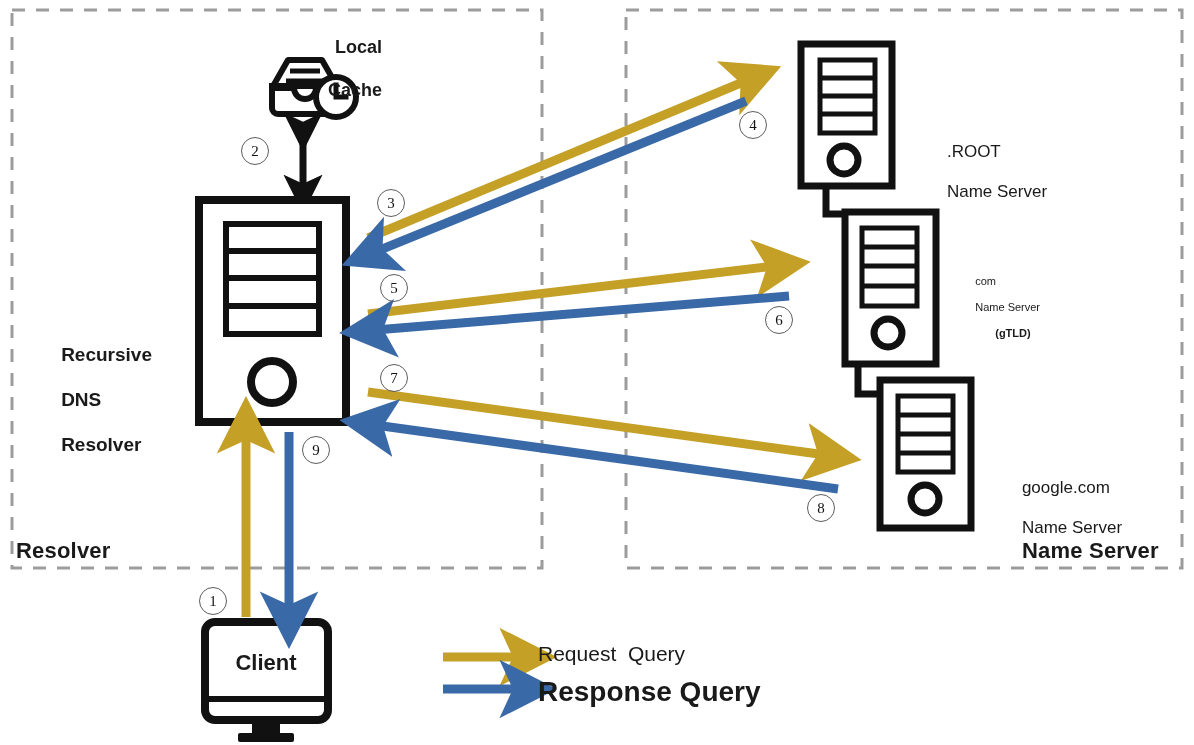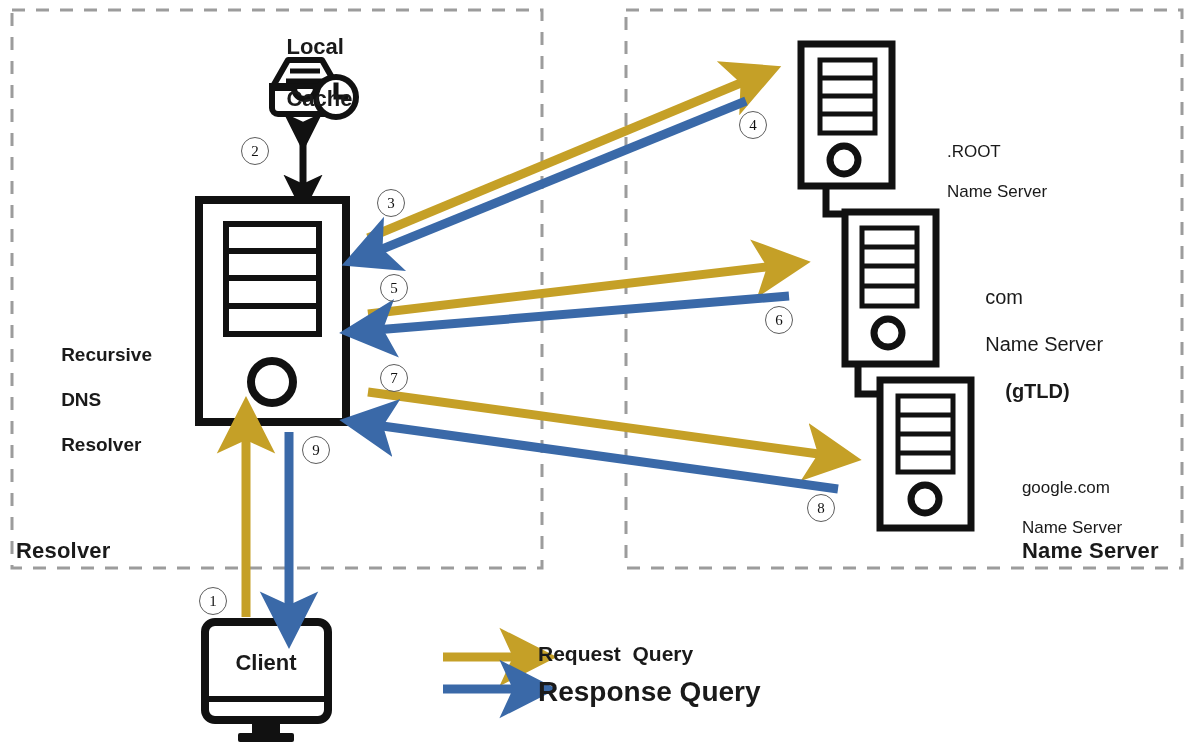--- a/index.html
+++ b/index.html
@@ -11,37 +11,37 @@
   #stage{position:absolute;left:0;top:0;width:1194px;height:745px;}
   svg.layer{position:absolute;left:0;top:0;width:1194px;height:745px;}
 
   .lbl{position:absolute;color:#1a1a1a;line-height:1.18;white-space:pre;}
 
   
   #zone-resolver-label{left:16px;top:538px;font-size:22px;font-weight:bold;letter-spacing:.2px;}
   #zone-ns-label{left:1022px;top:538px;font-size:22px;font-weight:bold;letter-spacing:.2px;}
 
   
-  #local-cache-label{left:262px;top:8px;width:120px;text-align:left;font-size:22px;font-weight:bold;}
+  #local-cache-label{left:262px;top:16px;width:120px;text-align:right;font-size:18px;font-weight:bold;}
 
   
   #resolver-label{left:40px;top:322px;width:140px;font-size:19px;font-weight:bold;}
 
   
   #root-caption{left:928px;top:122px;font-size:17px;}
-  #com-caption{left:963px;top:262px;font-size:20px;}
+  #com-caption{left:963px;top:262px;font-size:11px;}
   #google-caption{left:1003px;top:458px;font-size:17px;}
   .cap-l1{font-weight:normal;}
   .cap-l3{font-weight:bold;margin-left:20px;}
 
   
   #client-label{left:206px;top:650px;width:120px;text-align:center;font-size:22px;font-weight:bold;}
 
   
-  #legend-request-label{left:538px;top:642px;font-size:21px;font-weight:bold;}
+  #legend-request-label{left:538px;top:642px;font-size:21px;font-weight:normal;}
   #legend-response-label{left:538px;top:675px;font-size:28px;font-weight:bold;}
 
   
   .step{
     position:absolute;width:26px;height:26px;border-radius:50%;
     border:1.6px solid #5d5d5d;color:#111;background:transparent;
     font-size:15px;display:flex;align-items:center;justify-content:center;
     font-family:"Liberation Serif", serif;
   }
 </style>

